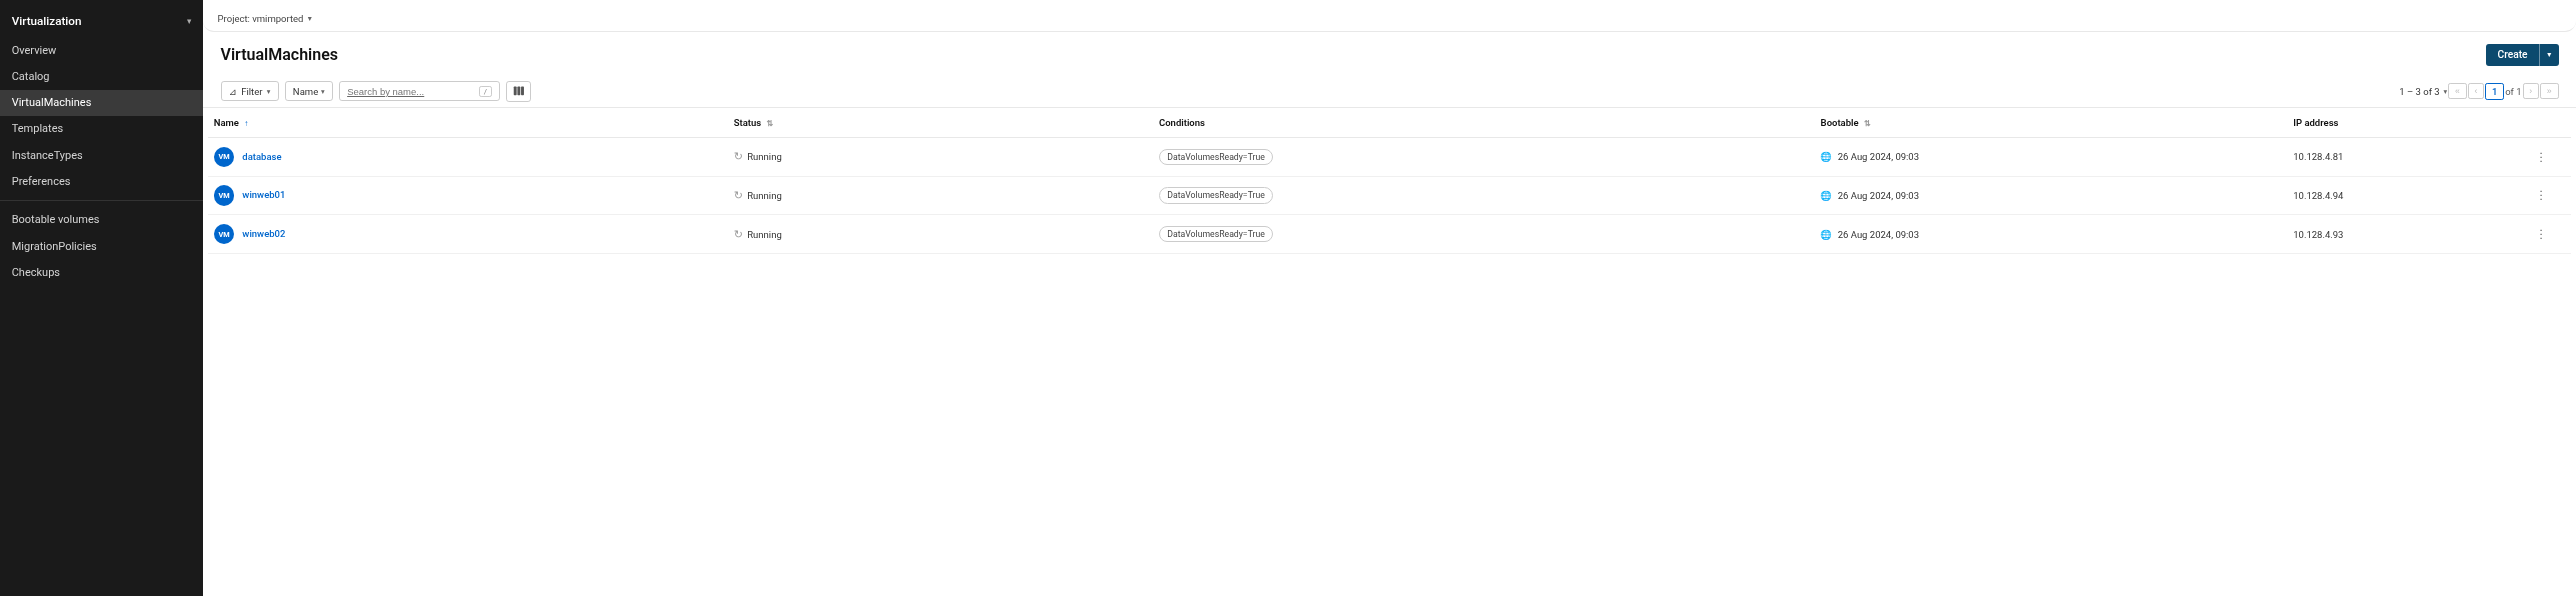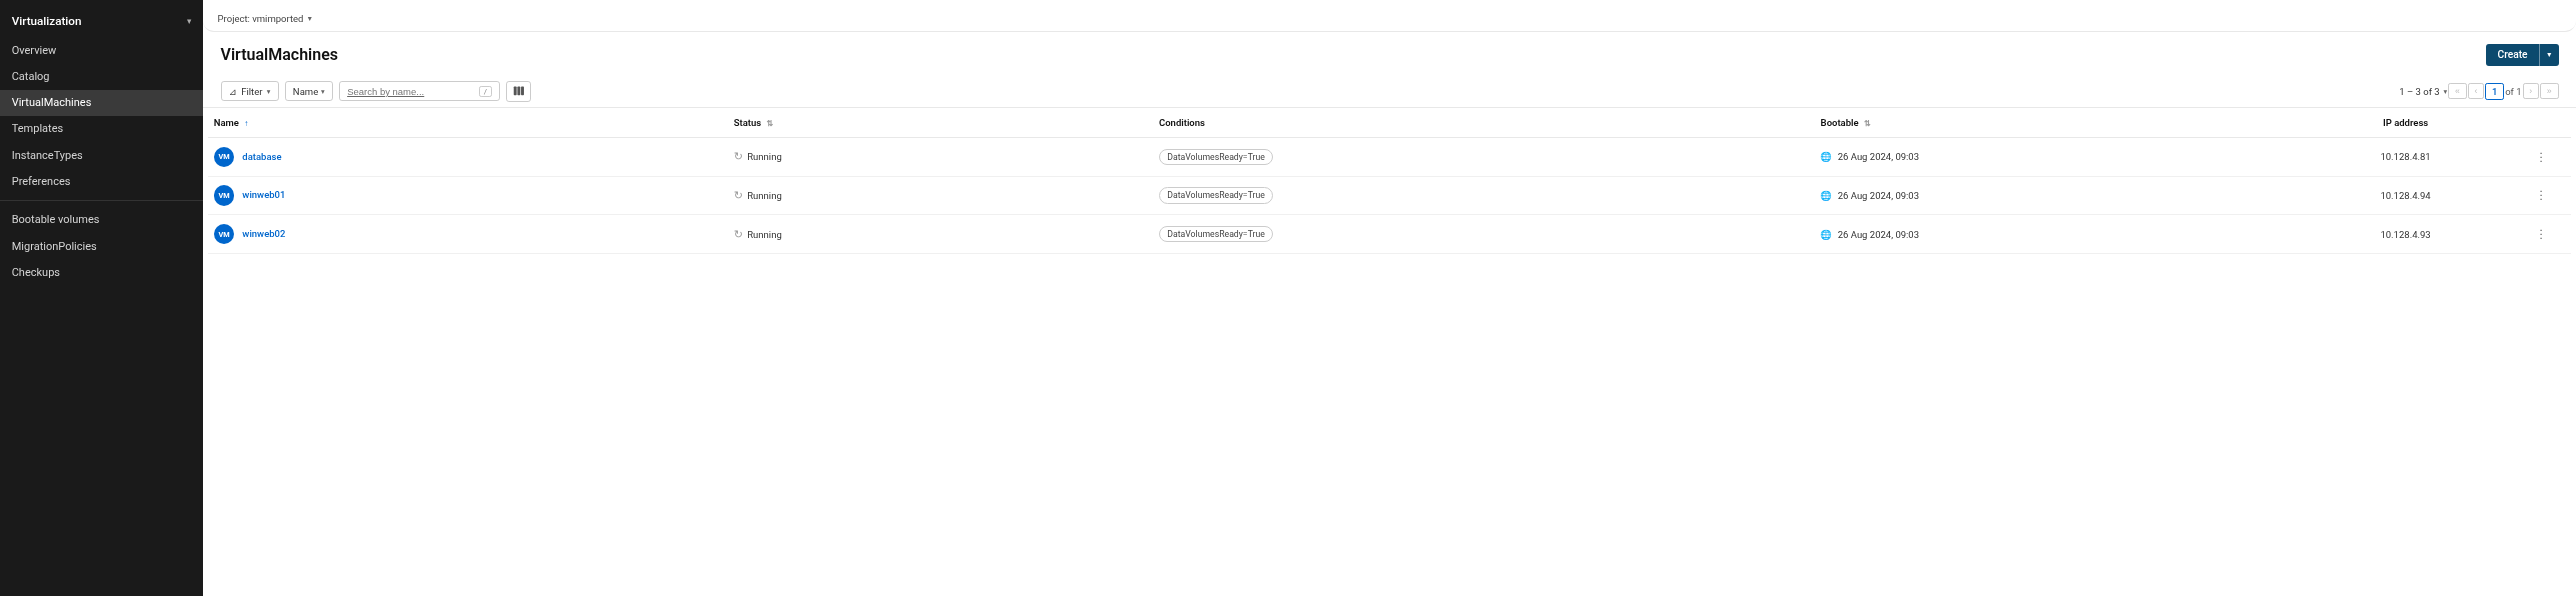--- a/index.html
+++ b/index.html
@@ -285,21 +285,21 @@
       font-size: 11.7px;
       padding: 2.9px 5.8px;
       border-radius: 2.2px;
     }
 
     
     .col-name { width: 22%; }
     .col-status { width: 18%; }
     .col-conditions { width: 28%; }
     .col-created { width: 20%; }
-    .col-ip { width: 10%; text-align: center; }
+    .col-ip { width: 10%; }
     .col-actions { width: 22px; }
   </style>
 </head>
 <body>
 
 <nav class="sidebar">
   <div class="sidebar-title">
     <span>Virtualization</span>
     <span class="chevron">▾</span>
   </div>

